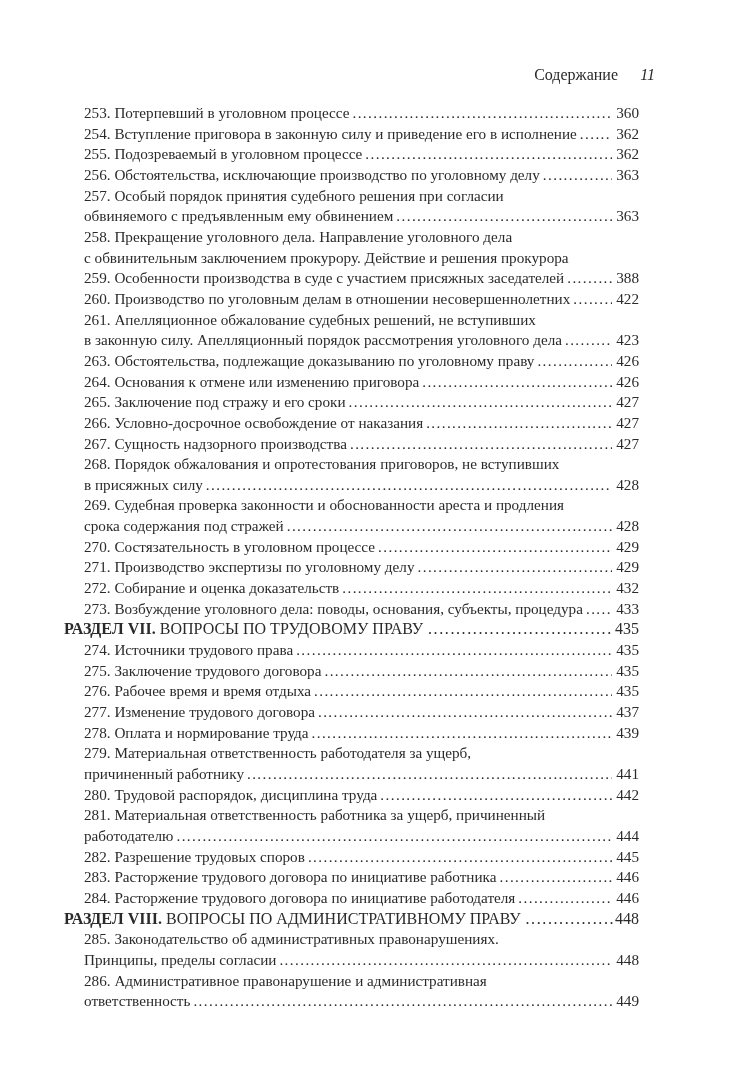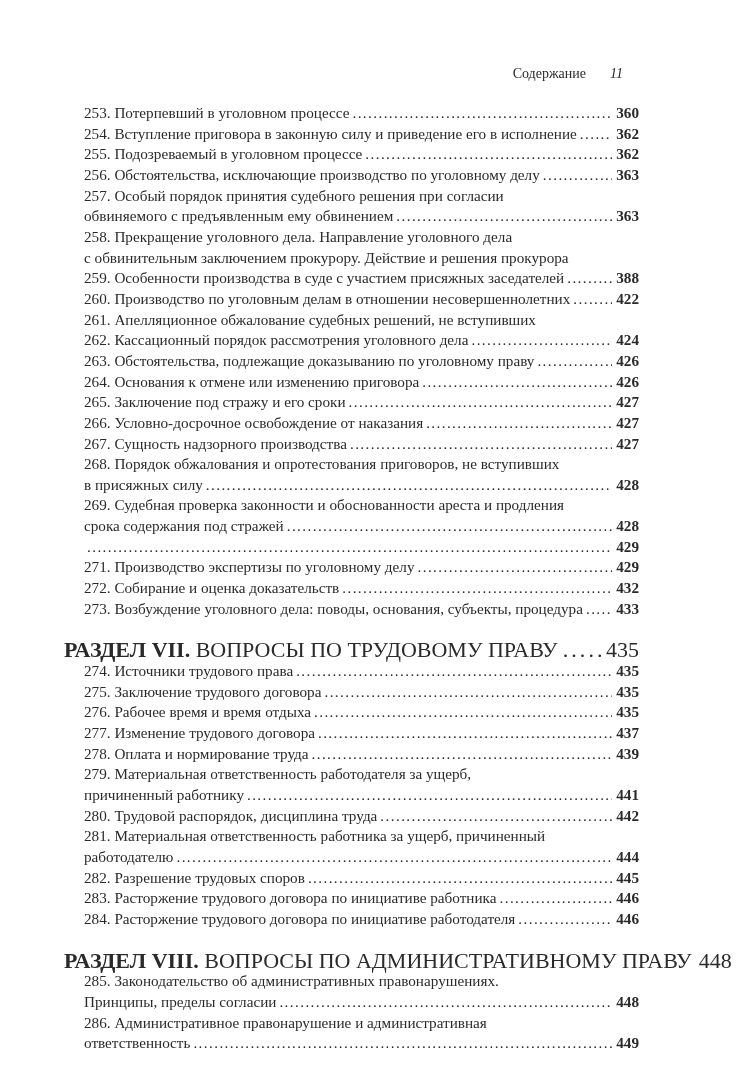--- a/index.html
+++ b/index.html
@@ -1,29 +1,29 @@
 <!DOCTYPE html>
 <html><head>
 <meta charset="utf-8">
 <style>
   html, body { margin: 0; padding: 0; background: #ffffff; }
   body { width: 736px; height: 1080px; position: relative; overflow: hidden;
          font-family: "Liberation Serif", "DejaVu Serif", serif; color: #2a2a2a; }
-  .page-header { position: absolute; top: 66px; left: 48px; width: 575px; height: 22px;
-                 font-size: 14px; }
+  .page-header { position: absolute; top: 66px; left: 80px; width: 575px; height: 22px;
+                 font-size: 16px; }
   .page-header .title { position: absolute; right: 37px; top: 0; }
   .page-header .num { position: absolute; right: 0; top: 0; font-style: italic; text-align: center; }
   .toc { position: absolute; top: 103px; left: 64px; width: 575px; }
   .entry { position: relative; font-size: 15.2px; line-height: 20.65px; padding-left: 20px; }
   .entry .line { display: flex; white-space: nowrap; }
   .entry .line .t { flex: 0 0 auto; }
   .entry .line .dots { flex: 1 1 auto; overflow: hidden; white-space: nowrap; letter-spacing: 2.2px; margin-left: 3px; margin-right: 4px; }
   .entry .line .dots::before { content: ". . . . . . . . . . . . . . . . . . . . . . . . . . . . . . . . . . . . . . . . . . . . . . . . . . . . . . . . . . . . . . . . . . . . . . . . . . . . . . . . . . . . . . . . . . . . . . . . . . . . . . . . . . . . . . . . . . . . . . . . . . . . . . . . . . . . . ."; letter-spacing: -1.2px; }
-  .entry .line .p { flex: 0 0 auto; font-weight: bold; }
-  .section { font-size: 22px; line-height: 20.65px; margin-top: 21px; display: flex; white-space: nowrap; }
+  .entry .line .p { flex: 0 0 auto; }
+  .section { font-size: 16px; line-height: 20.65px; display: flex; white-space: nowrap; }
   .section .b { font-weight: bold; }
   .section .t { flex: 0 0 auto; }
   .section .dots { flex: 1 1 auto; overflow: hidden; margin-left: 5px; margin-right: 2px; }
   .section .dots::before { content: ". . . . . . . . . . . . . . . . . . . . . . . . . . . . . . . . . . . . . . . . . . . . . . . . . . . . . . . . . . . . . . . . . . . . . . . . . . . . . . . . . . . . . . . . . . . . . . . . . . . . . . . . . . . . . . . . . . ."; letter-spacing: -1.2px; }
   .section .p { flex: 0 0 auto; }
 </style>
 </head>
 <body>
 
 <div class="page-header">
@@ -90,26 +90,24 @@
         <div class="line">
           <span class="t">260. Производство по уголовным делам в отношении несовершеннолетних</span>
           <span class="dots"></span>
           <span class="p">422</span>
         </div>
       </div>
       <div class="entry">
         <div class="line">
           <span class="t">261. Апелляционное обжалование судебных решений, не вступивших</span>
         </div>
-      </div>
-      <div class="entry">
-        <div class="line">
-          <span class="t">262. Кассационный порядок рассмотрения уголовного дела</span>
-          <span class="dots"></span>
-          <span class="p">424</span>
+        <div class="line">
+          <span class="t">в законную силу. Апелляционный порядок рассмотрения уголовного дела</span>
+          <span class="dots"></span>
+          <span class="p">423</span>
         </div>
       </div>
       <div class="entry">
         <div class="line">
           <span class="t">263. Обстоятельства, подлежащие доказыванию по уголовному праву</span>
           <span class="dots"></span>
           <span class="p">426</span>
         </div>
       </div>
       <div class="entry">
@@ -155,20 +153,21 @@
           <span class="t">269. Судебная проверка законности и обоснованности ареста и продления</span>
         </div>
         <div class="line">
           <span class="t">срока содержания под стражей</span>
           <span class="dots"></span>
           <span class="p">428</span>
         </div>
       </div>
       <div class="entry">
         <div class="line">
+          <span class="t">270. Состязательность в уголовном процессе</span>
           <span class="dots"></span>
           <span class="p">429</span>
         </div>
       </div>
       <div class="entry">
         <div class="line">
           <span class="t">271. Производство экспертизы по уголовному делу</span>
           <span class="dots"></span>
           <span class="p">429</span>
         </div>

